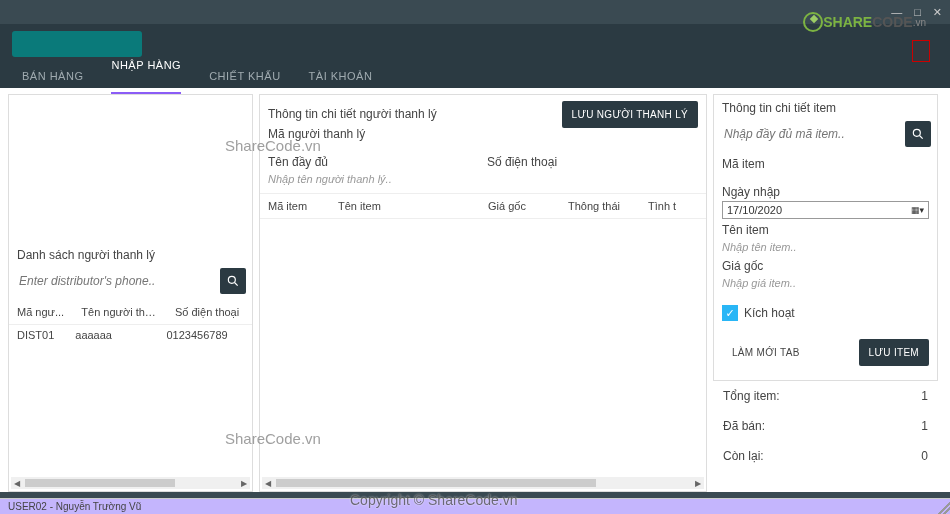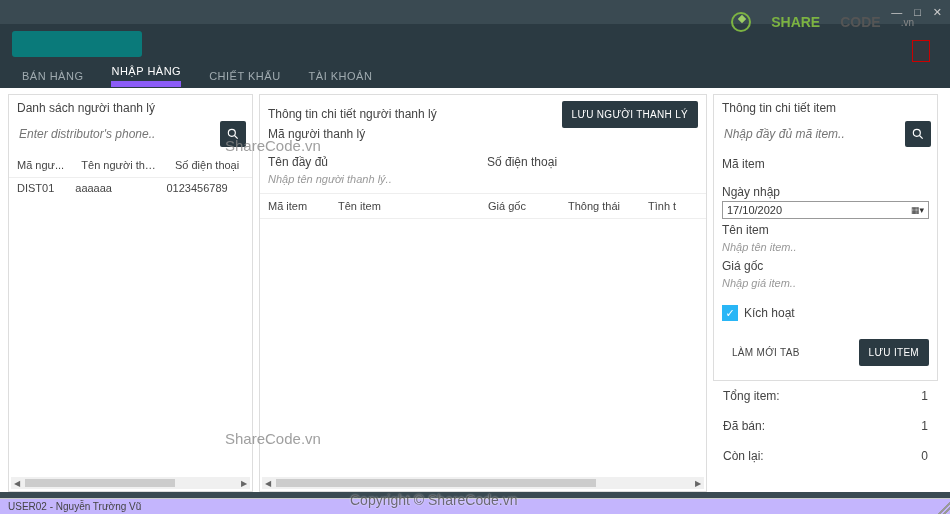--- a/index.html
+++ b/index.html
@@ -3,39 +3,39 @@
 <meta charset="utf-8">
 <style>
 * { box-sizing: border-box; margin: 0; padding: 0; font-family: Arial, sans-serif; }
 body { width: 950px; height: 514px; background: #3a4a52; overflow: hidden; position: relative; }
 
 .titlebar { height: 24px; background: #3a4a52; display: flex; justify-content: space-between; align-items: center; padding: 0 8px; }
 .titlebar-left { display: flex; align-items: center; gap: 8px; }
 .titlebar-btns { display: flex; gap: 12px; color: #ccc; font-size: 11px; }
 .titlebar-btns span { cursor: pointer; }
 
-.watermark-logo { position: absolute; top: 12px; right: 36px; display: flex; align-items: center; gap: 20px; z-index: 100; }
+.watermark-logo { position: absolute; top: 12px; right: 24px; display: flex; align-items: center; gap: 0; z-index: 100; }
 .watermark-logo .circ { width: 20px; height: 20px; border: 2px solid #7cb342; border-radius: 50%; position: relative; }
 .watermark-logo .circ::after { content: ''; position: absolute; width: 6px; height: 6px; background: #9ccc65; top: 2px; left: 6px; transform: rotate(45deg); }
 .watermark-logo .txt { color: #7cb342; font-weight: bold; font-size: 14px; }
 .watermark-logo .txt2 { color: #555; font-weight: bold; font-size: 14px; }
 .watermark-logo .soft { color: #888; font-size: 10px; }
 
 .badge-icon { position: absolute; top: 40px; right: 20px; width: 18px; height: 22px; border: 1px solid #c00; background: rgba(200,0,0,0.05); z-index: 50; }
 
 .header-row { height: 40px; background: #2b3a42; display: flex; align-items: center; padding: 0 12px; }
 .header-btn { background: #0a7a7a; width: 130px; height: 26px; border-radius: 3px; }
 
 .tabs { display: flex; gap: 28px; padding: 0 22px; background: #2b3a42; height: 24px; align-items: center; font-size: 11px; color: #a0abb0; }
 .tabs .tab { cursor: pointer; letter-spacing: 0.5px; }
-.tabs .tab.active { color: #fff; border-bottom: 6px solid #8b5cf6; padding-bottom: 4px; }
+.tabs .tab.active { color: #fff; border-bottom: 2px solid #8b5cf6; padding-bottom: 21px; }
 
 .main { display: flex; gap: 6px; padding: 6px 8px 0 8px; background: #fff; height: 404px; }
 .panel { background: #fff; border: 1px solid #ddd; display: flex; flex-direction: column; font-size: 12px; color: #333; position: relative; }
-.panel-left { width: 245px; }
+.panel-left { width: 245px; justify-content: center; }
 .panel-mid { width: 448px; }
 .panel-right { width: 225px; }
 
 .panel-title { padding: 6px 8px; font-size: 12px; color: #444; }
 .search-row { display: flex; align-items: center; padding: 0 6px 6px 8px; gap: 16px; }
 .search-input { flex: 1; border: none; outline: none; font-size: 12px; font-style: italic; color: #888; padding: 6px 2px; }
 .search-btn { width: 26px; height: 26px; background: #2b3a42; color: #fff; display: flex; align-items: center; justify-content: center; border-radius: 2px; cursor: pointer; }
 .search-btn svg { width: 14px; height: 14px; }
 
 .tbl-head { display: flex; padding: 6px 8px; font-size: 11px; color: #444; border-bottom: 1px solid #eee; gap: 16px; }

